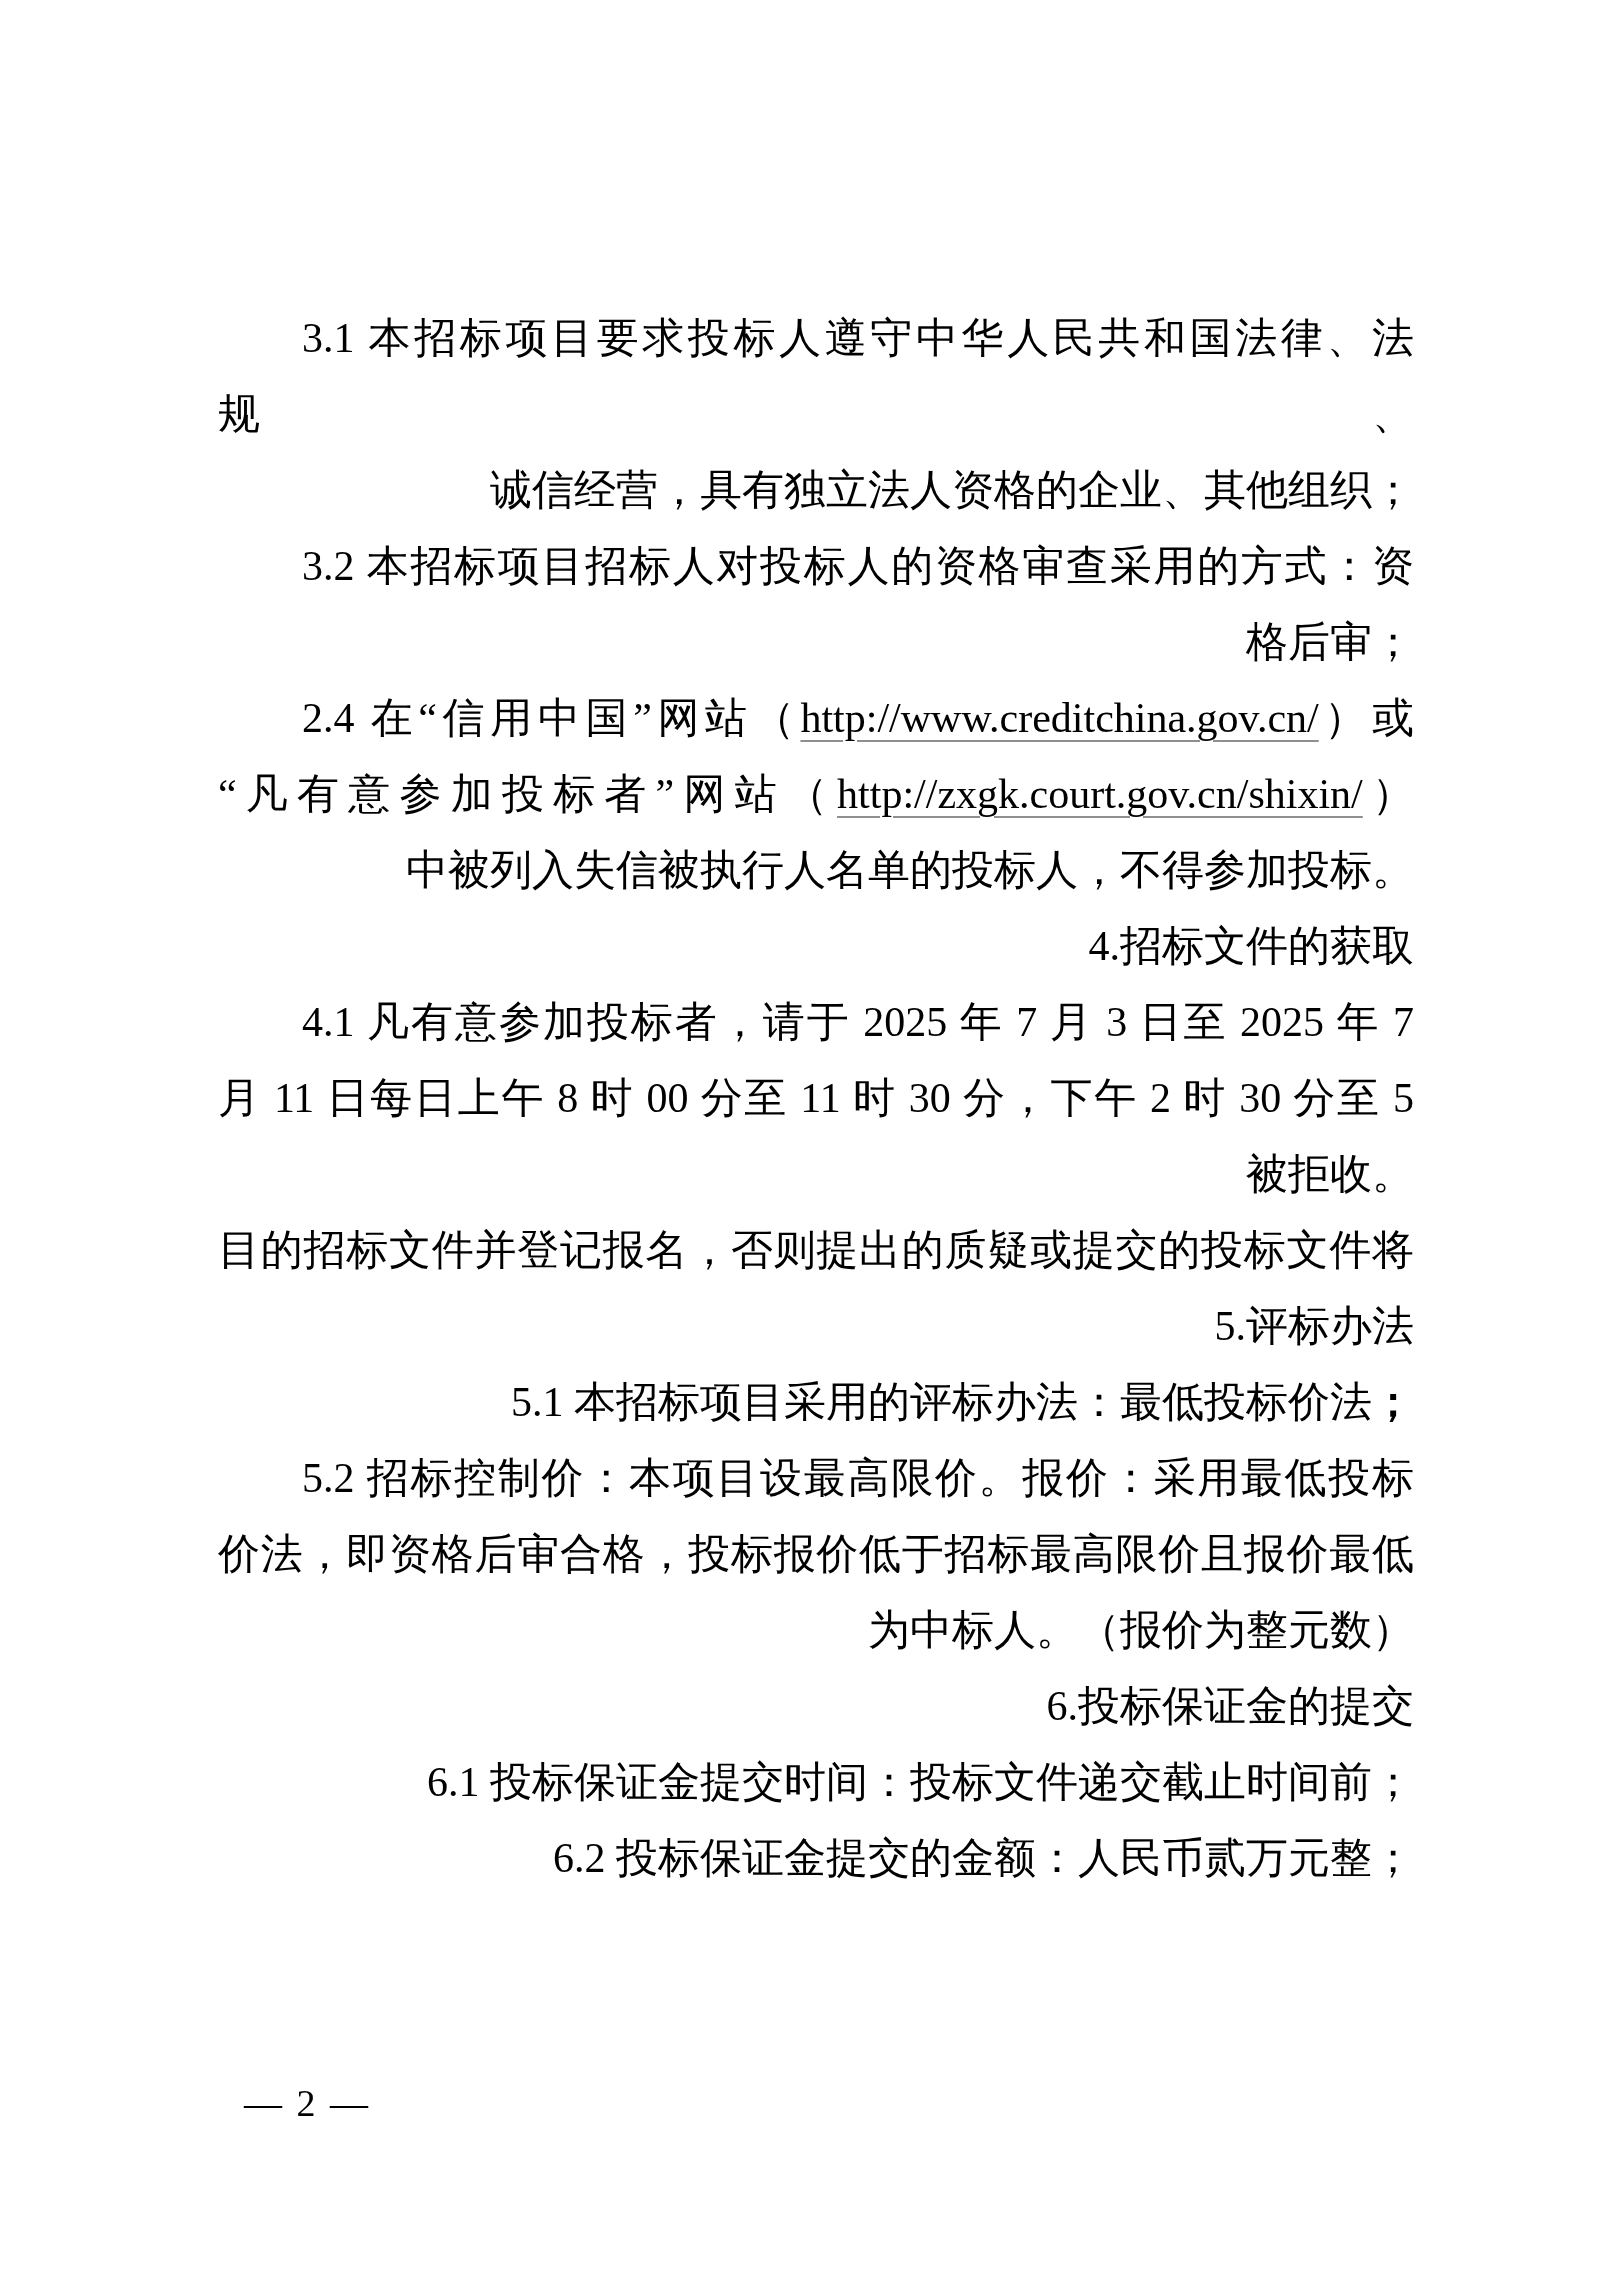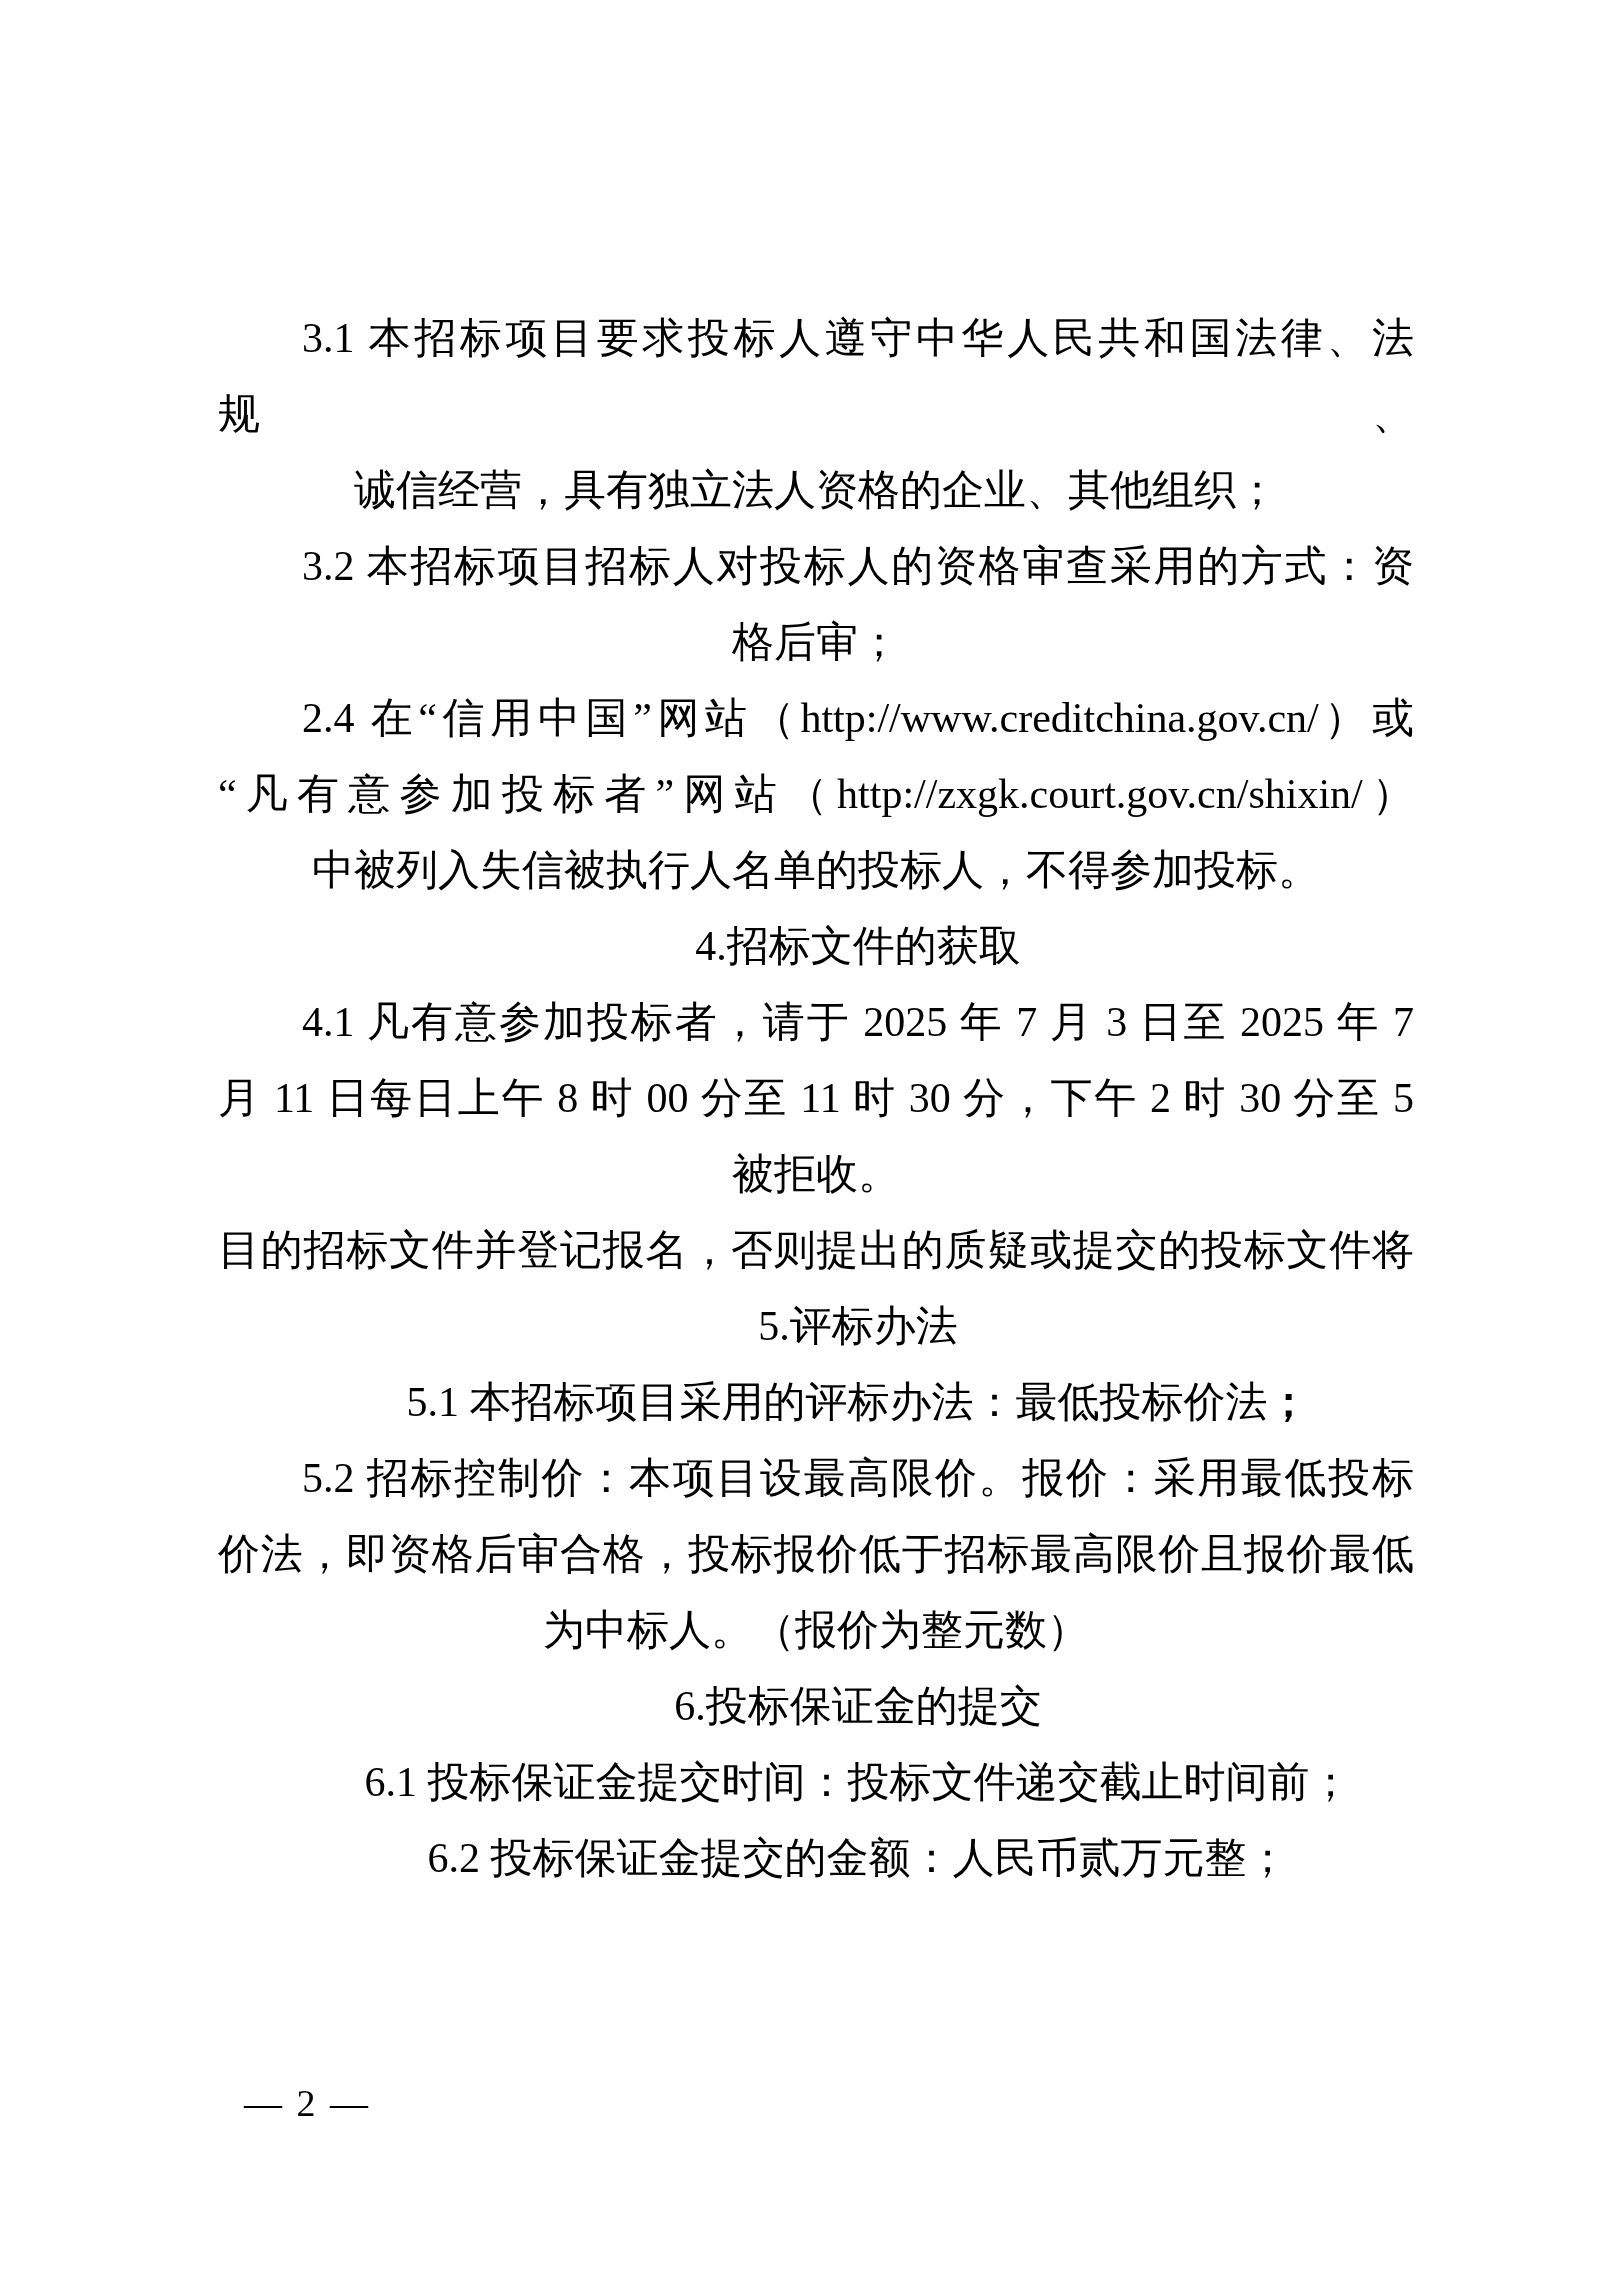--- a/index.html
+++ b/index.html
@@ -19,37 +19,38 @@
   .body-text {
     position: absolute;
     left: 218px;
     top: 300px;
     width: 1196px;
     font-size: 42px;
     line-height: 76px;
     color: #000000;
   }
   .line {
-    text-align: center;
+    text-align: right;
     white-space: normal;
   }
   .fill {
     text-align: justify;
     text-align-last: justify;
   }
   .indent {
     text-indent: 2em;
   }
   .heading {
     font-weight: normal;
   }
   .bold {
     font-weight: bold;
   }
   .url {
+    text-decoration: underline;
     text-decoration-color: #8f8f8f;
     text-decoration-thickness: 1.7px;
     text-underline-offset: 7.6px;
   }
   .footer {
     position: absolute;
     left: 244px;
     top: 2082px;
     font-size: 38px;
     line-height: 42px;

